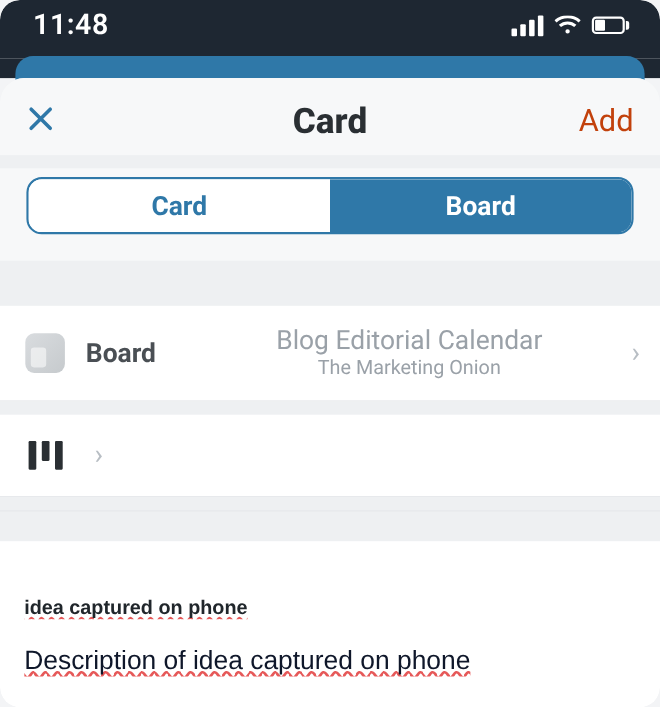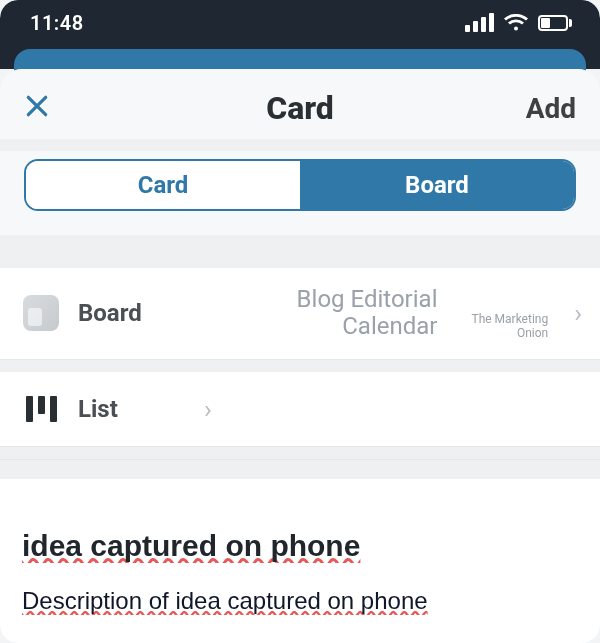--- a/index.html
+++ b/index.html
@@ -14,21 +14,21 @@
   }
 
   
   .status-bar {
     background: #1e2732;
     color: #fff;
     height: 58px;
     display: flex;
     align-items: center;
     padding: 0 28px 6px 30px;
-    font-size: 20px;
+    font-size: 26px;
     font-weight: 600;
     border-top-left-radius: 18px;
     border-top-right-radius: 18px;
   }
   .status-time { flex: 0 0 auto; letter-spacing: 0.5px; }
   .status-spacer { flex: 1 1 auto; }
   .status-icons { display: flex; align-items: center; gap: 10px; }
   .cell-icon { display: inline-flex; align-items: flex-end; gap: 3px; }
   .cell-icon span {
     display: inline-block; width: 5px; background: #fff; border-radius: 1px;
@@ -94,23 +94,23 @@
   .nav-title {
     flex: 1 1 auto;
     text-align: center;
     font-size: 32px;
     font-weight: 800;
     color: #2a2f33;
   }
   .nav-add {
     width: 70px;
     text-align: right;
-    color: #404040;
+    color: #c2410c;
     font-size: 28px;
-    font-weight: 700;
+    font-weight: 400;
     cursor: pointer;
   }
 
   
   .seg-wrap {
     background: #f7f8f9;
     padding: 8px 24px 24px 24px;
   }
   .seg {
     display:flex;
@@ -158,35 +158,35 @@
   .list-glyph span:nth-child(2){height:18px;}
   .list-glyph span:nth-child(3){height:26px;}
 
   .row .label {
     font-size: 24px; font-weight:700; color:#4a4f54;
     flex: 0 0 100px;
   }
   .row .value-col {
     flex: 1 1 auto;
     text-align: right;
-    display:flex; align-items:flex-end;
+    display:flex; flex-direction:column; align-items:center;
     color:#9aa1a8;
   }
   .row .value-main { font-size: 24px; line-height:1.15; }
-  .row .value-sub  { font-size: 12px; line-height:1.2; }
+  .row .value-sub  { font-size: 18px; line-height:1.2; }
   .row .chevron { color:#b8bec4; font-size:26px; padding-left:8px; }
 
   .gap2 { height: 46px; background:#eef0f2; border-top:1px solid #e5e7ea;}
 
   .text-block {
     background:#fff;
     padding: 18px 22px 8px 22px;
   }
   .title-input {
-    font-size: 30px;
+    font-size: 18px;
     font-weight: 700;
     color:#20262b;
     text-decoration: underline wavy rgba(224,48,48,0.8);
     text-decoration-skip-ink: none;
     text-underline-offset: 2px;
     outline:none;
     border:none;
     width:100%;
     background:transparent;
     padding: 4px 0 18px 0;
@@ -264,21 +264,20 @@
   </div>
 
   <div class="row">
     <div class="lead-icon">
       <div class="list-glyph">
           <span></span>
           <span></span>
           <span></span>
         </div>
     </div>
-    <div class="label">List</div>
     <div class="chevron">›</div>
   </div>
 
   <div class="gap2"></div>
 
   <div class="text-block">
     <input class="title-input" value="idea captured on phone" style="">
     <input class="desc-input" value="Description of idea captured on phone" style="">
   </div>
 

